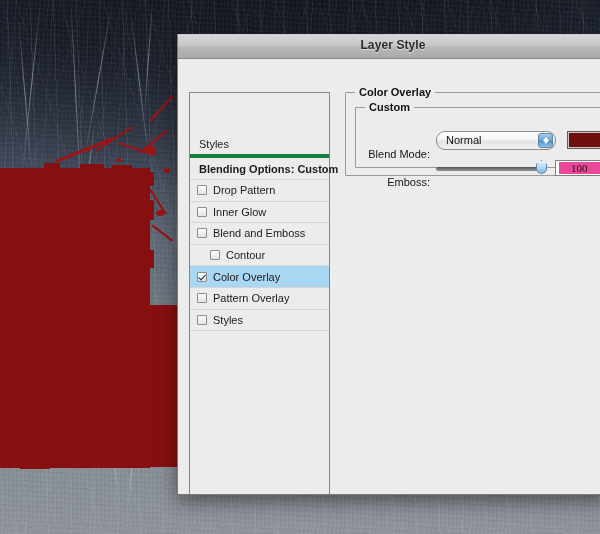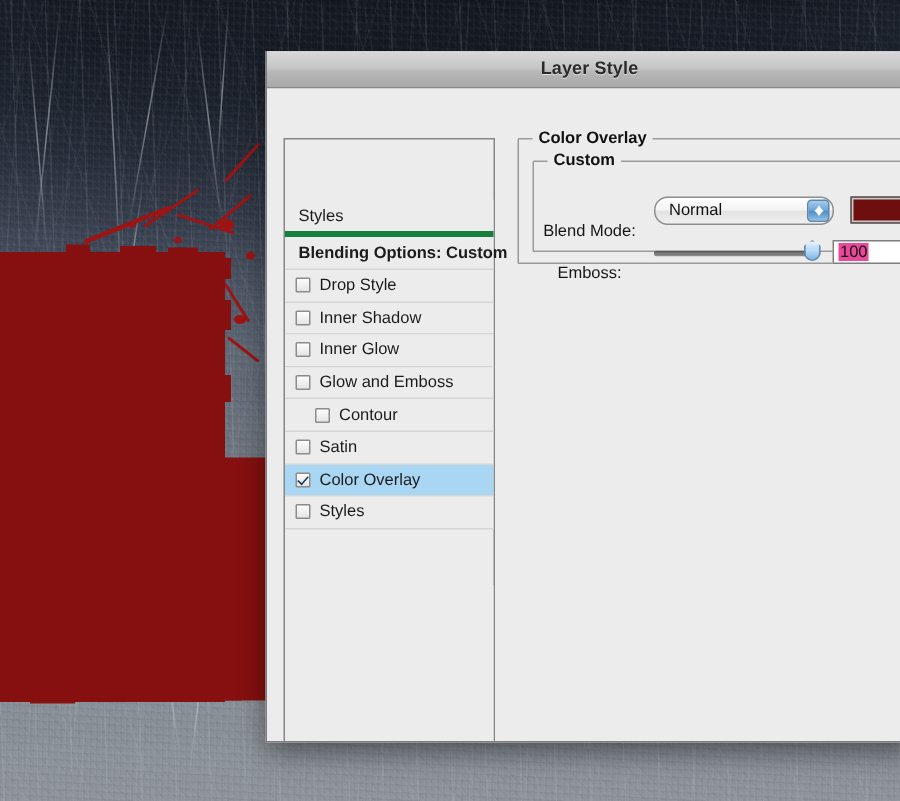--- a/index.html
+++ b/index.html
@@ -240,21 +240,21 @@
   .field-row {
     position: absolute;
     display: flex;
     align-items: center;
   }
   #row-blend { left: 0px; top: 12px; }
   #row-opacity { left: 0px; top: 40px; }
   .field-label {
     font-size: 11px;
     color: #161616;
-    text-align: center;
+    text-align: right;
     width: 74px;
     margin-right: 6px;
     margin-top: 28px;
   }
 
   
   .popup {
     position: relative;
     width: 120px;
     height: 19px;
@@ -351,21 +351,22 @@
     box-sizing: border-box;
     margin-left: 8px;
     display: flex;
     align-items: center;
     padding-left: 3px;
   }
   .numfield span {
     font-size: 11px;
     color: #111;
     background: #ec4899;
-    padding: 0 1px;
+    padding: 0 12px;
+    font-family: Liberation Serif, serif;
   }
 </style>
 </head>
 <body>
 
 <div id="stage">
 
   <div id="photo">
     <div class="tex tex-base"></div>
     <div class="tex tex-dark"></div>
@@ -436,45 +437,41 @@
       <div id="styles-panel">
         <div class="list-row styles-head">
           <span class="row-label">Styles</span>
         </div>
         <div class="list-row header">
           <span class="row-label">Blending Options: Custom</span>
         </div>
         <div id="style-items">
             <div class="list-row">
               <span class="cb"></span>
-              <span class="row-label">Drop Style</span>
-            </div>
-            <div class="list-row">
-              <span class="cb"></span>
-              <span class="row-label">Inner Shadow</span>
+              <span class="row-label">Drop Pattern</span>
             </div>
             <div class="list-row">
               <span class="cb"></span>
               <span class="row-label">Inner Glow</span>
             </div>
             <div class="list-row">
               <span class="cb"></span>
-              <span class="row-label">Glow and Emboss</span>
+              <span class="row-label">Blend and Emboss</span>
             </div>
             <div class="list-row indent">
               <span class="cb"></span>
               <span class="row-label">Contour</span>
             </div>
-            <div class="list-row">
-              <span class="cb"></span>
-              <span class="row-label">Satin</span>
-            </div>
             <div class="list-row selected">
               <span class="cb checked"></span>
               <span class="row-label">Color Overlay</span>
+            </div>
+            <div class="list-row">
+              <span class="cb"></span>
+              <span class="row-label">Pattern Overlay</span>
             </div>
             <div class="list-row">
               <span class="cb"></span>
               <span class="row-label">Styles</span>
             </div>
           </div>
         <div id="list-filler"></div>
       </div>
 
       <div id="group-outer">

